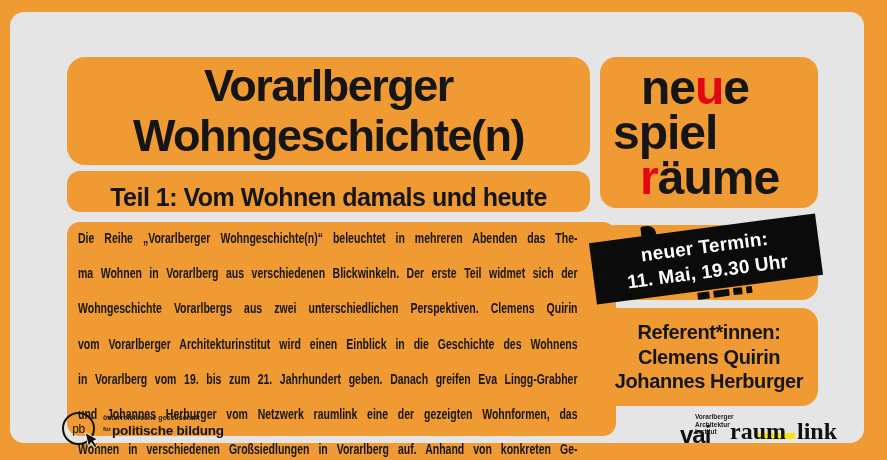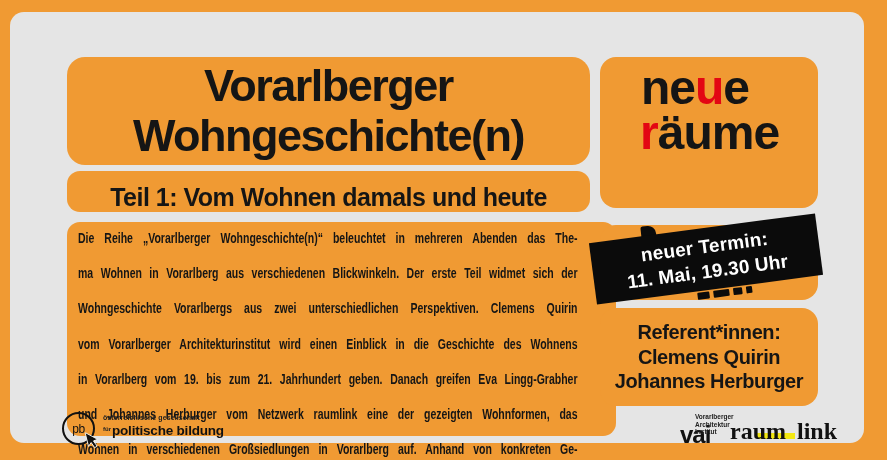--- a/index.html
+++ b/index.html
@@ -90,20 +90,21 @@
             <div class="line">vom Vorarlberger Architekturinstitut wird einen Einblick in die Geschichte des Wohnens</div>
             <div class="line">in Vorarlberg vom 19. bis zum 21. Jahrhundert geben. Danach greifen Eva Lingg-Grabher</div>
             <div class="line">und Johannes Herburger vom Netzwerk raumlink eine der gezeigten Wohnformen, das</div>
             <div class="line">Wohnen in verschiedenen Großsiedlungen in Vorarlberg auf. Anhand von konkreten Ge-</div>
           </div>
       </div>
     </div>
 
     <div class="box logo-box">
       <div class="logo-line logo-l1"><span class="blk">ne</span><span class="accent">u</span><span class="blk">e</span></div>
+      <div class="logo-line logo-l2"><span class="blk">spiel</span></div>
       <div class="logo-line logo-l3"><span class="accent">r</span><span class="blk">äume</span></div>
     </div>
 
     <div class="box termin-box">
       <div class="frag frag-top"></div>
       <div class="frag-row">
         <span class="fr1"></span><span class="fr2"></span><span class="fr3"></span><span class="fr4"></span>
       </div>
     </div>
 

